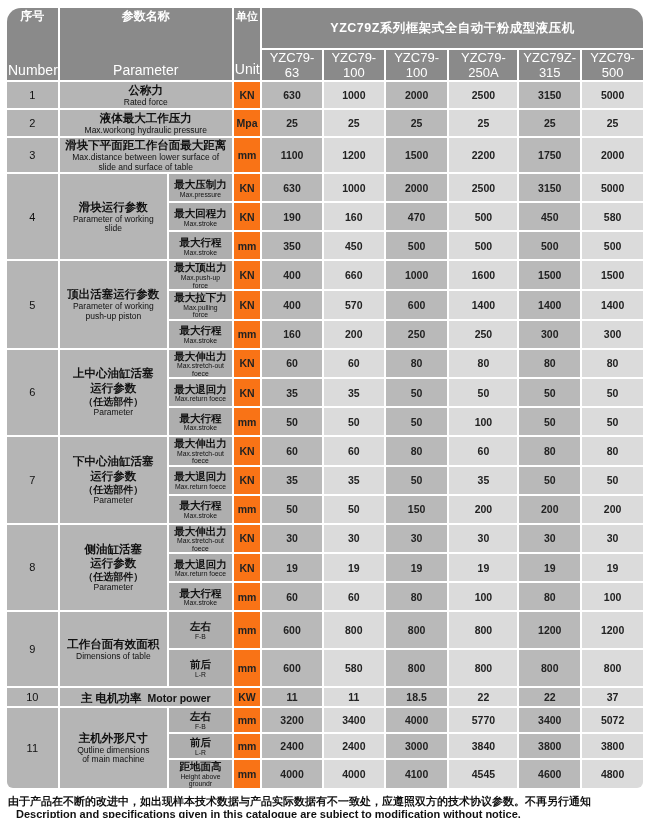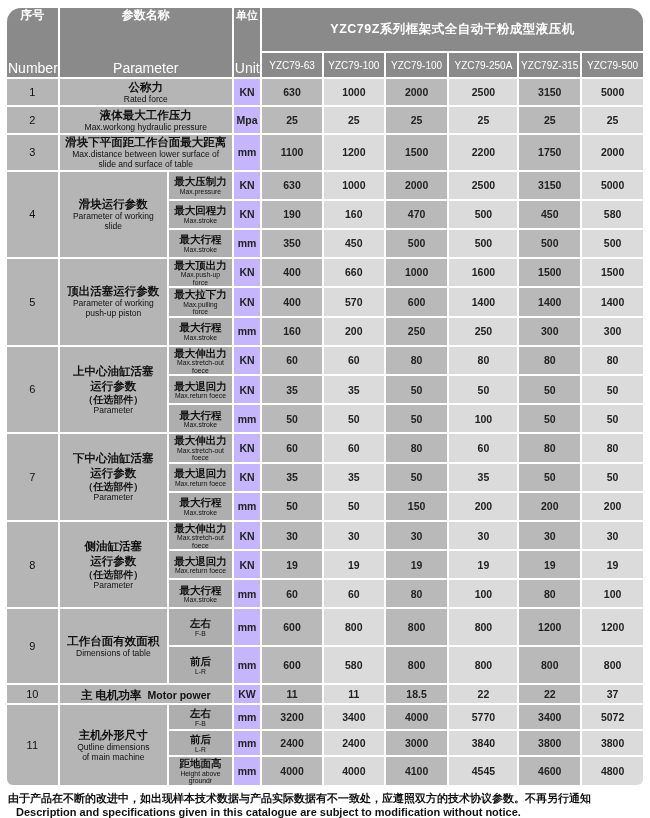--- a/index.html
+++ b/index.html
@@ -5,36 +5,36 @@
   html,body { margin:0; padding:0; background:#ffffff; }
   body { width:650px; font-family:"Liberation Sans", sans-serif; color:#111; }
   .wrap { padding:6px 5px 0 5px; }
   table { border-collapse:separate; border-spacing:2px; table-layout:fixed; width:640px; }
   th, td { padding:0 1px; text-align:center; vertical-align:middle; overflow:hidden; }
 
   
   thead th { background:#8a8a8a; color:#ffffff; font-weight:normal; }
   .h-corner { border-radius:14px 0 0 0; }
   .h-series { border-radius:0 14px 0 0; font-weight:bold; font-size:12.5px; height:40px; letter-spacing:0.5px; }
-  .h-model  { font-size:10px; height:22px; }
+  .h-model  { font-size:13px; height:22px; }
   .h-zh { font-size:12px; font-weight:bold; display:block; line-height:1.2; }
   .h-en { font-size:14px; display:block; line-height:1.2;margin-top:38px; }
 
   
   .c-num   { background:#b5b5b5; font-size:11px; }
   .c-label { background:#b5b5b5; }
   .c-label .zh { font-size:11.5px; font-weight:bold; white-space:pre-line; line-height:1.3; }
   .c-label .note { font-size:10px; font-weight:bold; line-height:1.2; }
   .c-label .en { font-size:8.5px; white-space:pre-line; line-height:1.15; }
   .c-label .en-inline { font-size:10.5px; font-weight:bold; margin-left:6px; }
   .c-label .zh-inline { font-size:11.5px; font-weight:bold; }
   .c-sub   { background:#aeaeae; }
   .c-sub .zh { font-size:10.5px; font-weight:bold; line-height:1.2; }
   .c-sub .en { font-size:6.8px; white-space:pre-line; line-height:1.1; }
-  .c-unit  { background:#c4b5fd; font-size:10.5px; font-weight:bold; color:#222; }
+  .c-unit  { background:#f97316; font-size:10.5px; font-weight:bold; color:#222; }
   .c-data  { font-size:10.5px; font-weight:bold; color:#222; }
   .col-odd  { background:#b9b9b9; }
   .col-even { background:#dbdbdb; }
   .bl { border-radius:0 0 0 6px; }
   .br { border-radius:0 0 6px 0; }
 
   
   .footer { padding:5px 3px 8px 3px; }
   .footer .f-zh { font-size:11px; font-weight:bold; line-height:1.25; }
   .footer .f-en { font-size:11px; font-weight:bold; line-height:1.25;padding-left:8px; }

